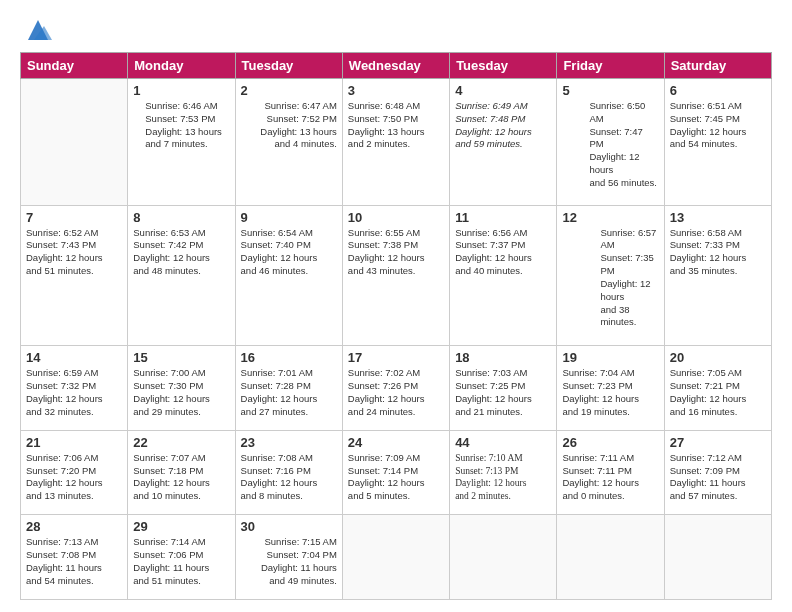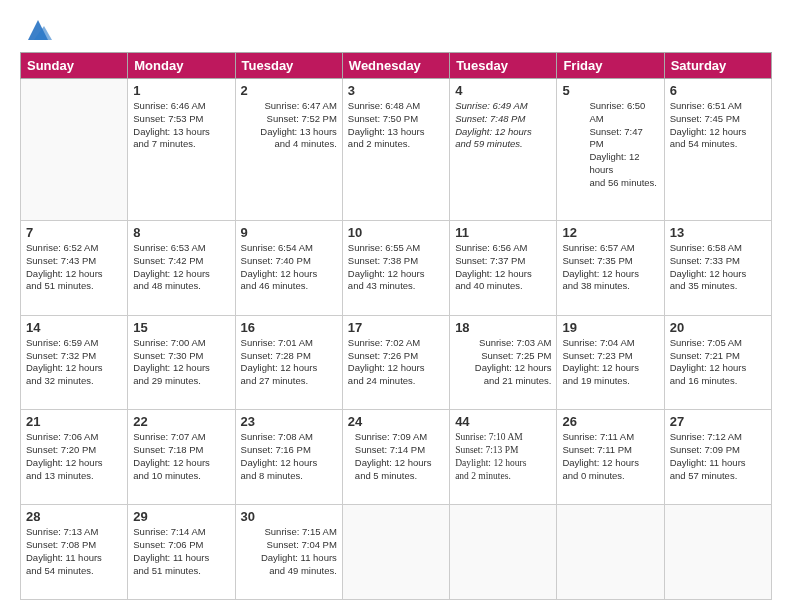--- a/index.html
+++ b/index.html
@@ -123,21 +123,21 @@
           <th>Tuesday</th>
           <th>Friday</th>
           <th>Saturday</th>
         </tr>
     </thead>
     <tbody id="calendar-body">
     <tr>
           <td class="empty-cell"></td>
           <td>
             <span class="day-number">1</span>
-            <div class="day-info" style="white-space: pre-line;">Sunrise: 6:46 AM
+            <div class="day-info" style="white-space: pre-line; margin-left: 12px;">Sunrise: 6:46 AM
 Sunset: 7:53 PM
 Daylight: 13 hours
 and 7 minutes.</div>
           </td>
           <td>
             <span class="day-number">2</span>
             <div class="day-info" style="white-space: pre-line; text-align: right;">Sunrise: 6:47 AM
 Sunset: 7:52 PM
 Daylight: 13 hours
 and 4 minutes.</div>
@@ -202,21 +202,21 @@
           </td>
           <td>
             <span class="day-number">11</span>
             <div class="day-info" style="white-space: pre-line;">Sunrise: 6:56 AM
 Sunset: 7:37 PM
 Daylight: 12 hours
 and 40 minutes.</div>
           </td>
           <td>
             <span class="day-number">12</span>
-            <div class="day-info" style="white-space: pre-line;">Sunrise: 6:57 AM
+            <div class="day-info" style="white-space: pre-line; margin-left: 38px;">Sunrise: 6:57 AM
 Sunset: 7:35 PM
 Daylight: 12 hours
 and 38 minutes.</div>
           </td>
           <td>
             <span class="day-number">13</span>
             <div class="day-info" style="white-space: pre-line;">Sunrise: 6:58 AM
 Sunset: 7:33 PM
 Daylight: 12 hours
 and 35 minutes.</div>
@@ -246,21 +246,21 @@
           </td>
           <td>
             <span class="day-number">17</span>
             <div class="day-info" style="white-space: pre-line;">Sunrise: 7:02 AM
 Sunset: 7:26 PM
 Daylight: 12 hours
 and 24 minutes.</div>
           </td>
           <td>
             <span class="day-number">18</span>
-            <div class="day-info" style="white-space: pre-line; text-align: right;">Sunrise: 7:03 AM
+            <div class="day-info" style="white-space: pre-line;">Sunrise: 7:03 AM
 Sunset: 7:25 PM
 Daylight: 12 hours
 and 21 minutes.</div>
           </td>
           <td>
             <span class="day-number">19</span>
             <div class="day-info" style="white-space: pre-line;">Sunrise: 7:04 AM
 Sunset: 7:23 PM
 Daylight: 12 hours
 and 19 minutes.</div>
@@ -290,21 +290,21 @@
           </td>
           <td>
             <span class="day-number">23</span>
             <div class="day-info" style="white-space: pre-line;">Sunrise: 7:08 AM
 Sunset: 7:16 PM
 Daylight: 12 hours
 and 8 minutes.</div>
           </td>
           <td>
             <span class="day-number">24</span>
-            <div class="day-info" style="white-space: pre-line; margin-left: 7px;">Sunrise: 7:09 AM
+            <div class="day-info" style="white-space: pre-line;">Sunrise: 7:09 AM
 Sunset: 7:14 PM
 Daylight: 12 hours
 and 5 minutes.</div>
           </td>
           <td>
             <span class="day-number">44</span>
             <div class="day-info" style="white-space: pre-line; font-family: Liberation Serif, serif;">Sunrise: 7:10 AM
 Sunset: 7:13 PM
 Daylight: 12 hours
 and 2 minutes.</div>

